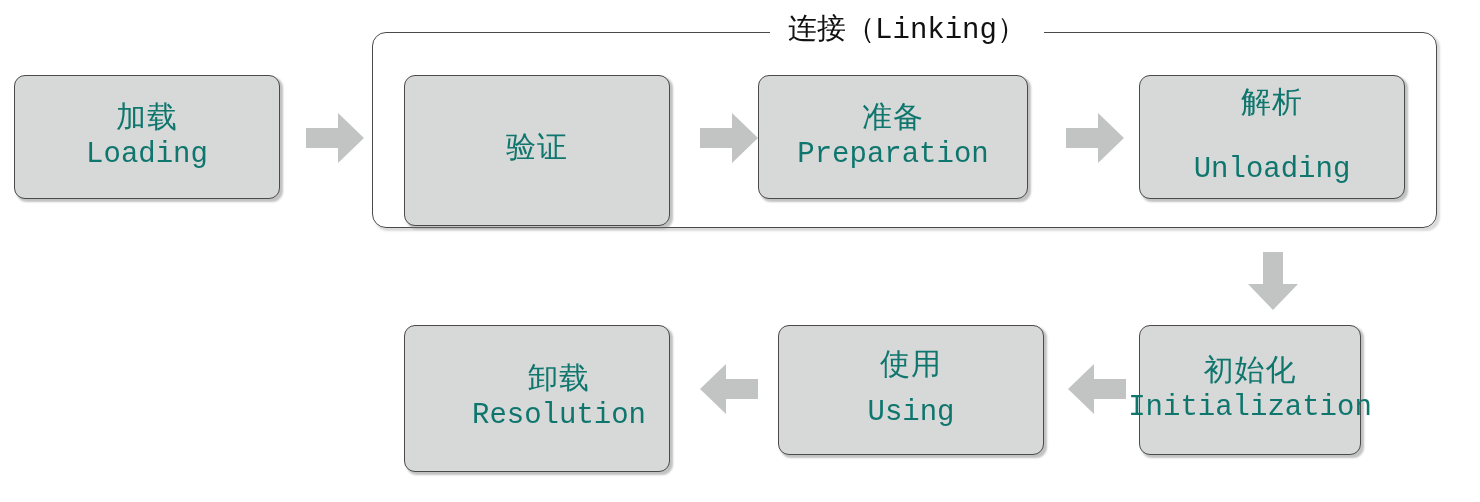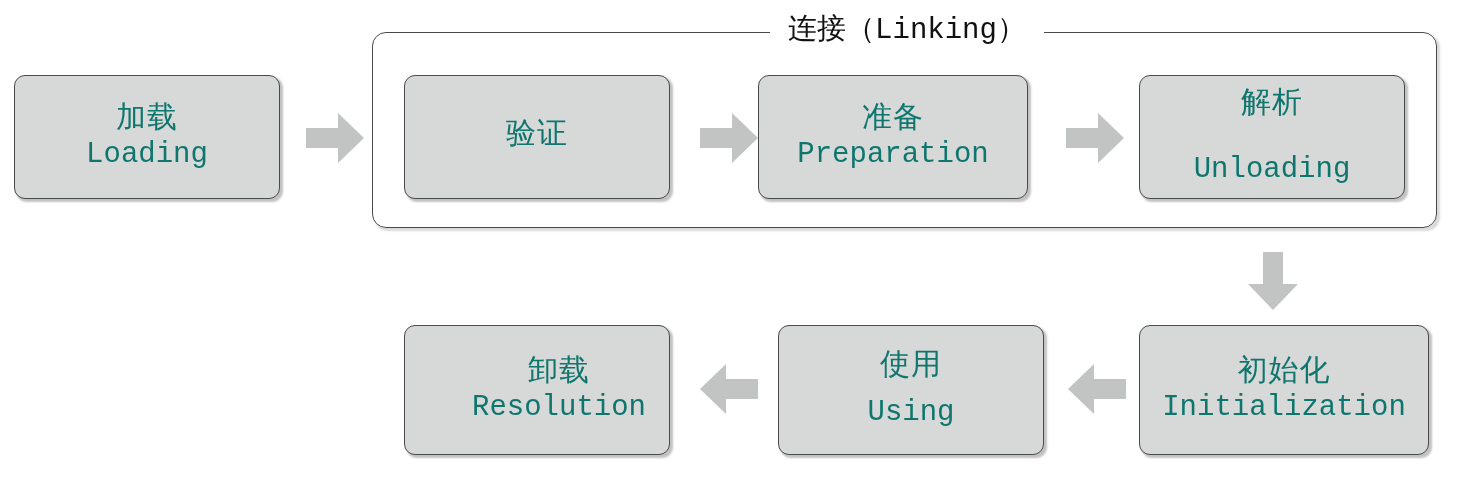--- a/index.html
+++ b/index.html
@@ -78,45 +78,45 @@
 
   <div class="group-box" style="left:372px; top:32px; width:1065px; height:196px;"></div>
 
   <div class="group-label" style="left:770px; top:16px; width:250px;">连接（Linking）</div>
 
   <div class="node" style="left:14px; top:75px; width:266px; height:124px;">
     <div class="cn">加载</div>
     <div class="en">Loading</div>
   </div>
 
-  <div class="node" style="left:404px; top:75px; width:266px; height:124px;">
+  <div class="node" style="left:404px; top:75px; width:266px; height:151px;">
     <div class="cn">验证</div>
   </div>
 
   <div class="node" style="left:758px; top:75px; width:270px; height:124px;">
     <div class="cn">准备</div>
     <div class="en">Preparation</div>
   </div>
 
   <div class="node" style="left:1139px; top:75px; width:266px; height:124px;gap:30px;">
     <div class="cn">解析</div>
     <div class="en">Unloading</div>
   </div>
 
-  <div class="node" style="left:1139px; top:325px; width:290px; height:130px;text-align:center;">
+  <div class="node" style="left:1139px; top:325px; width:222px; height:130px;text-align:center;">
     <div class="cn">初始化</div>
     <div class="en">Initialization</div>
   </div>
 
   <div class="node" style="left:778px; top:325px; width:266px; height:130px;gap:11px;">
     <div class="cn">使用</div>
     <div class="en">Using</div>
   </div>
 
-  <div class="node" style="left:404px; top:325px; width:266px; height:130px;padding-left:44px;">
+  <div class="node" style="left:404px; top:325px; width:266px; height:147px;padding-left:44px;">
     <div class="cn">卸载</div>
     <div class="en">Resolution</div>
   </div>
 
   <div class="arrow" style="left:306px; top:113px; width:58px; height:50px;">
     <svg width="58" height="50" viewBox="0 0 58 50">
       <polygon points="0,15 32,15 32,0 58,25 32,50 32,35 0,35" fill="#c2c4c4"></polygon>
     </svg>
   </div>
 

